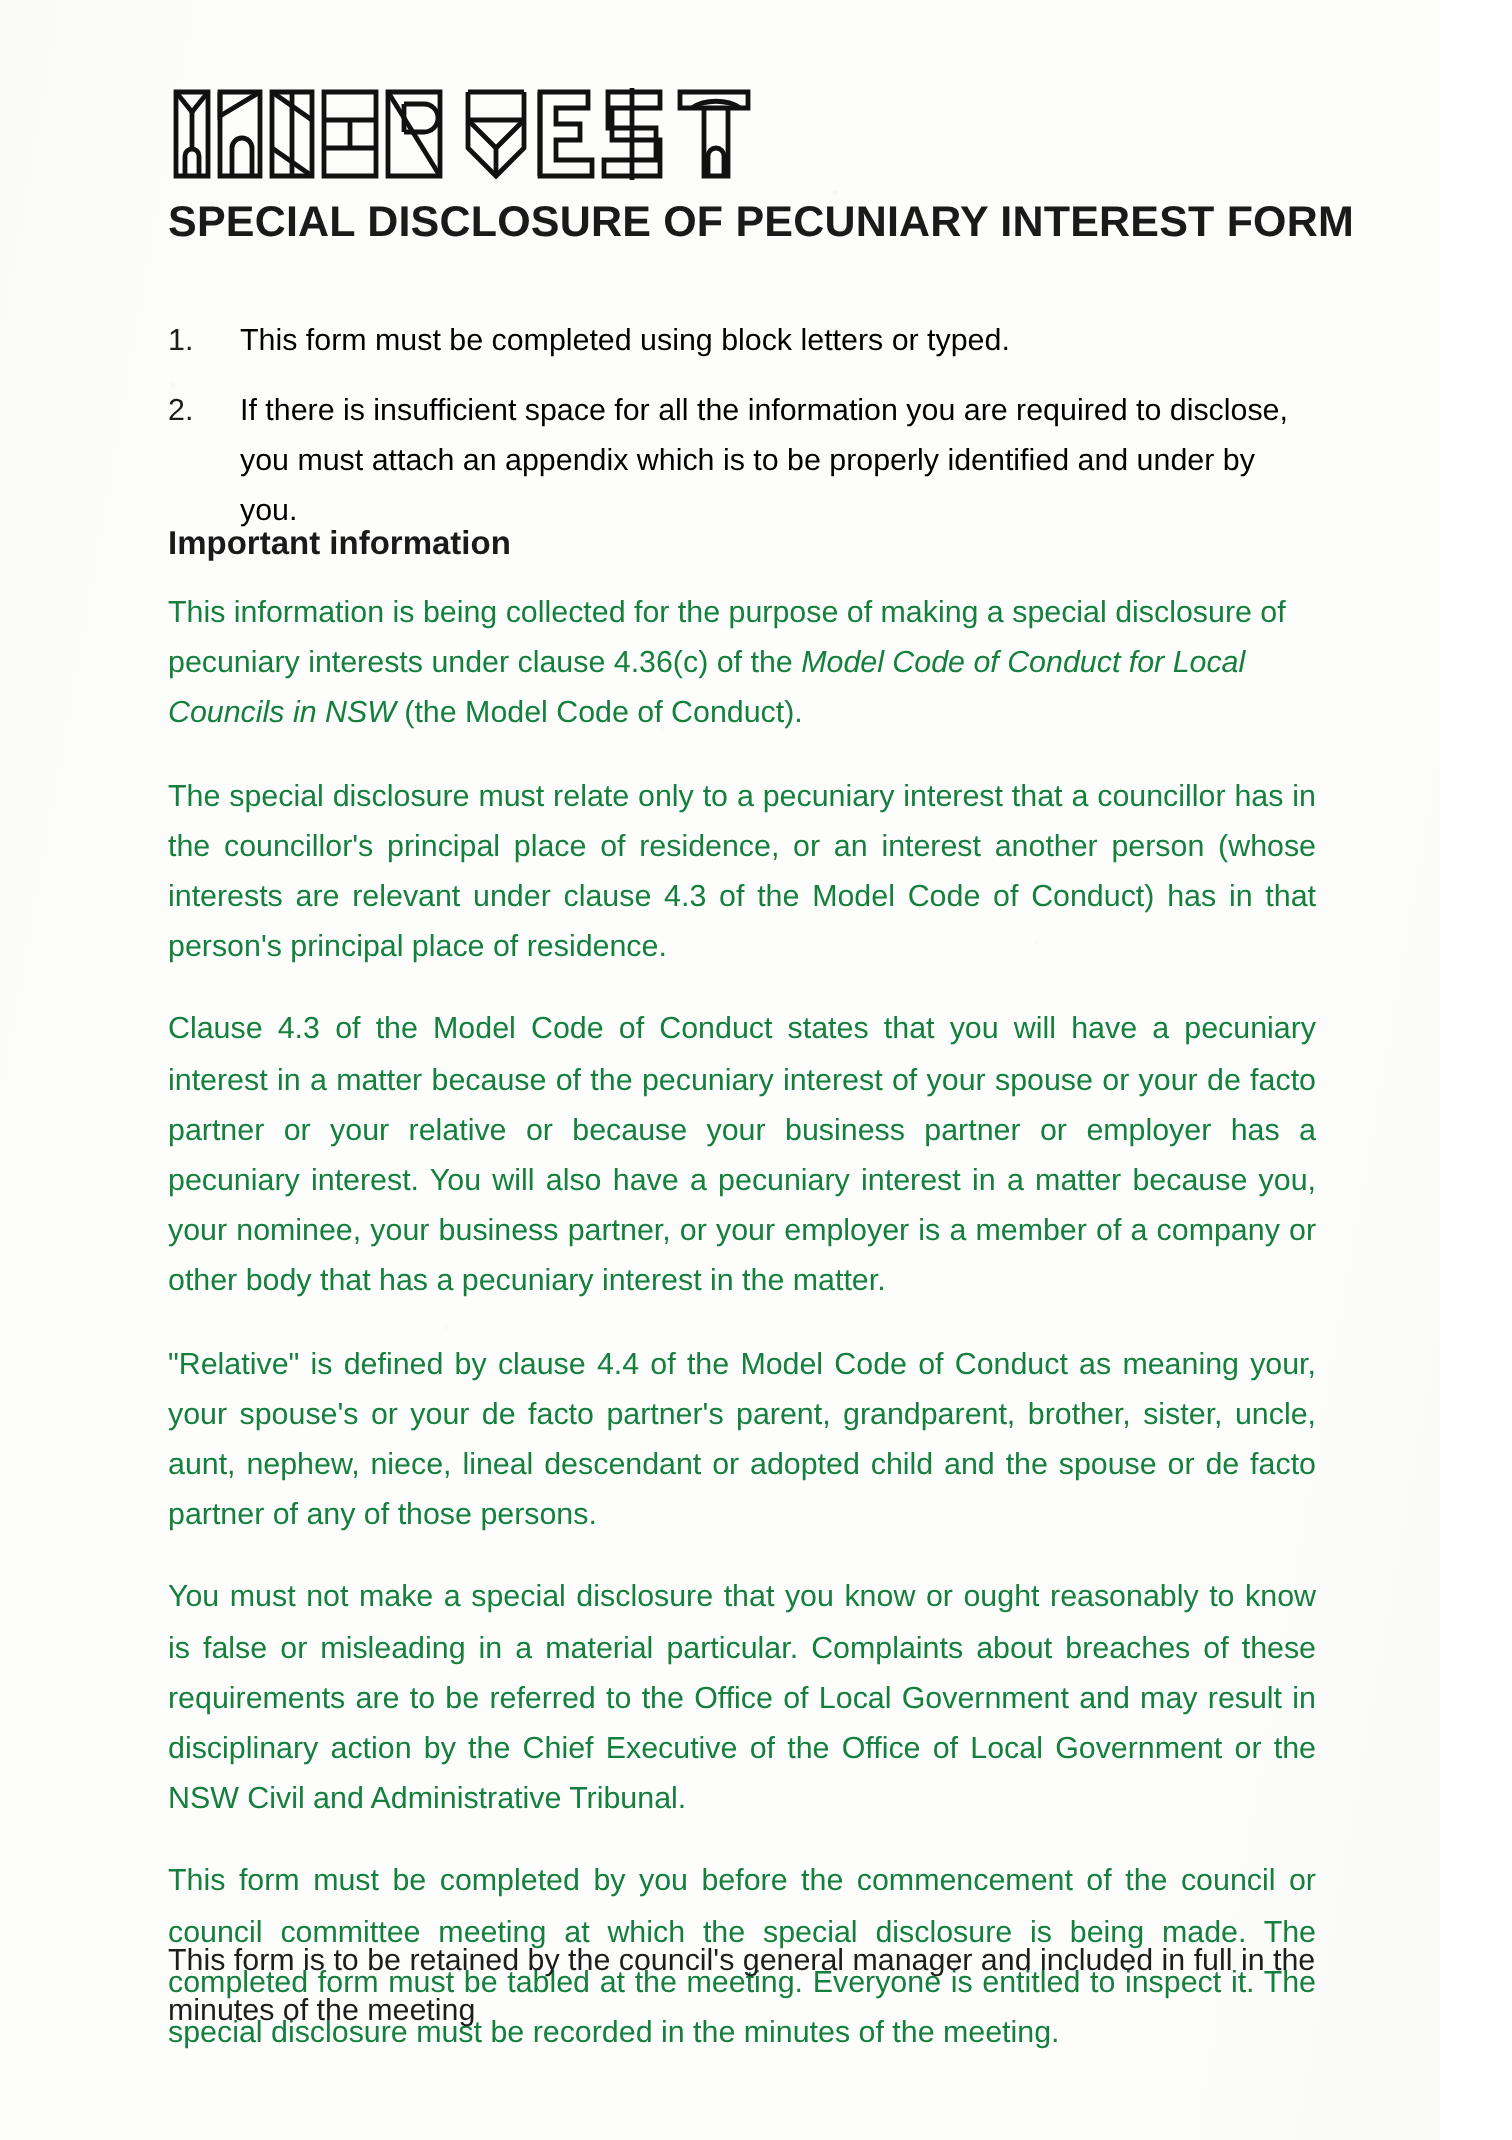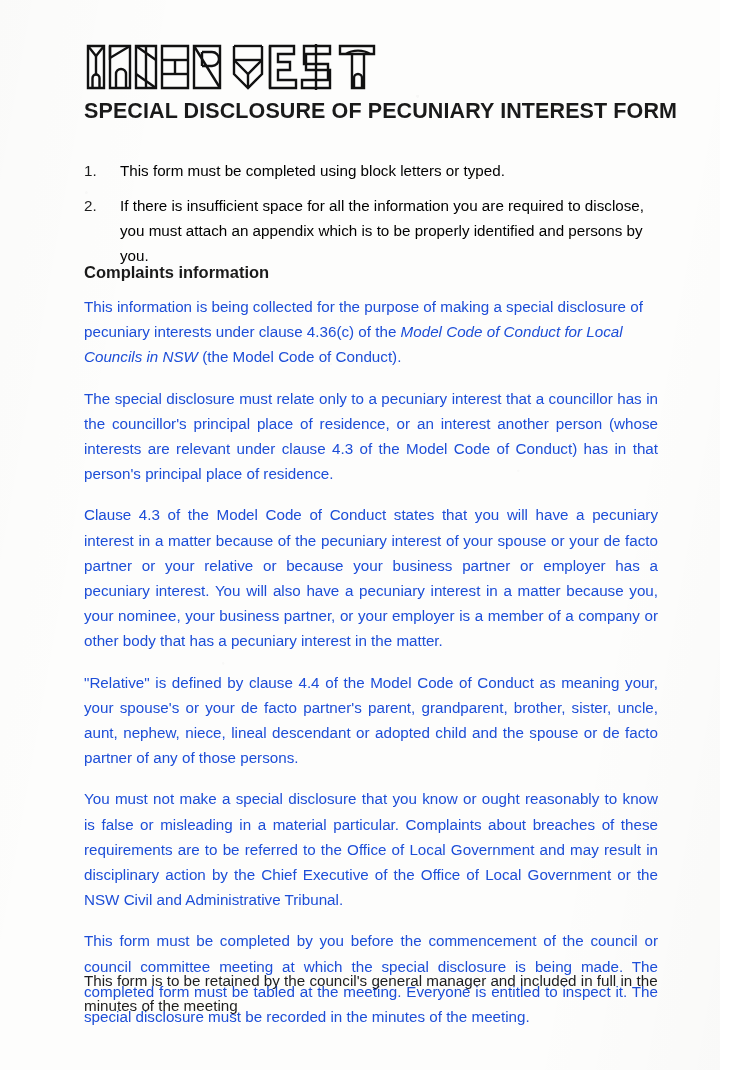--- a/index.html
+++ b/index.html
@@ -115,21 +115,21 @@
 
   .body-blocks {
     position: absolute;
     left: 84px;
     top: 294px;
     width: 574px;
   }
   .para {
     font-size: 15.2px;
     line-height: 25.2px;
-    color: #1d4ed8;
+    color: #15803d;
     margin: 0 0 16px 0;
   }
   .para.justify { text-align: justify; }
   .para em { font-style: italic; }
 
   .footer-note {
     position: absolute;
     left: 84px;
     top: 968px;
     width: 574px;
@@ -197,25 +197,25 @@
 
   <div class="doc-title">SPECIAL DISCLOSURE OF PECUNIARY INTEREST FORM</div>
 
   <div class="num-list">
     <div class="num-item">
       <div class="num-marker">1.</div>
       <div class="num-text">This form must be completed using block letters or typed.</div>
     </div>
     <div class="num-item">
       <div class="num-marker">2.</div>
-      <div class="num-text">If there is insufficient space for all the information you are required to disclose, you must attach an appendix which is to be properly identified and persons by you.</div>
+      <div class="num-text">If there is insufficient space for all the information you are required to disclose, you must attach an appendix which is to be properly identified and under by you.</div>
     </div>
   </div>
 
-  <div class="section-heading">Complaints information</div>
+  <div class="section-heading">Important information</div>
 
   <div class="body-blocks">
 
     <p class="para"><span>This information is being collected for the purpose of making a special disclosure of pecuniary interests under clause 4.36(c) of the </span><em>Model Code of Conduct for Local Councils in NSW</em><span> (the Model Code of Conduct).</span></p>
 
     <p class="para justify">The special disclosure must relate only to a pecuniary interest that a councillor has in the councillor's principal place of residence, or an interest another person (whose interests are relevant under clause 4.3 of the Model Code of Conduct) has in that person's principal place of residence.</p>
 
     <p class="para justify">Clause 4.3 of the Model Code of Conduct states that you will have a pecuniary interest in a matter because of the pecuniary interest of your spouse or your de facto partner or your relative or because your business partner or employer has a pecuniary interest. You will also have a pecuniary interest in a matter because you, your nominee, your business partner, or your employer is a member of a company or other body that has a pecuniary interest in the matter.</p>
 
     <p class="para justify">"Relative" is defined by clause 4.4 of the Model Code of Conduct as meaning your, your spouse's or your de facto partner's parent, grandparent, brother, sister, uncle, aunt, nephew, niece, lineal descendant or adopted child and the spouse or de facto partner of any of those persons.</p>

